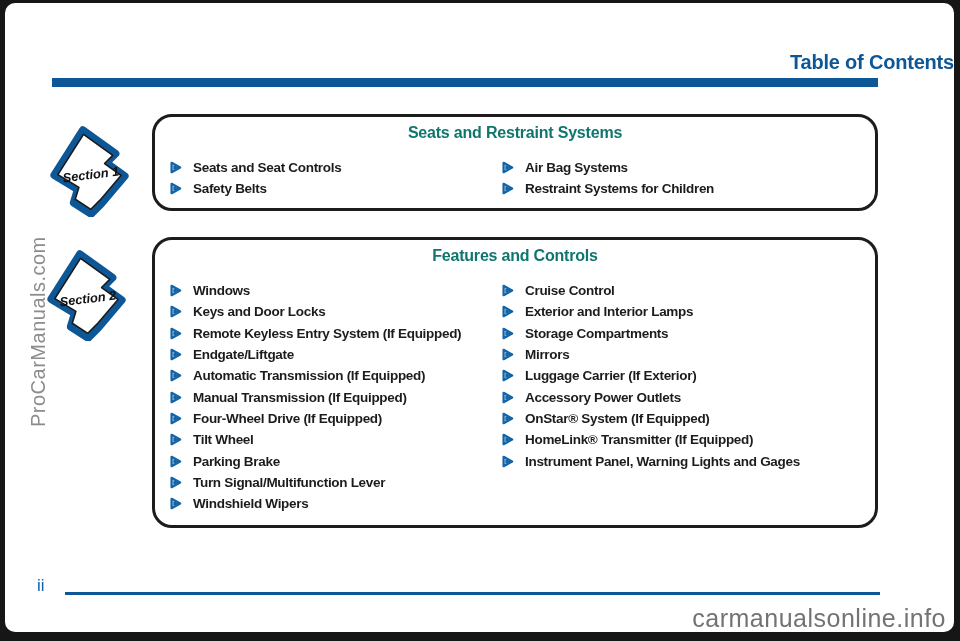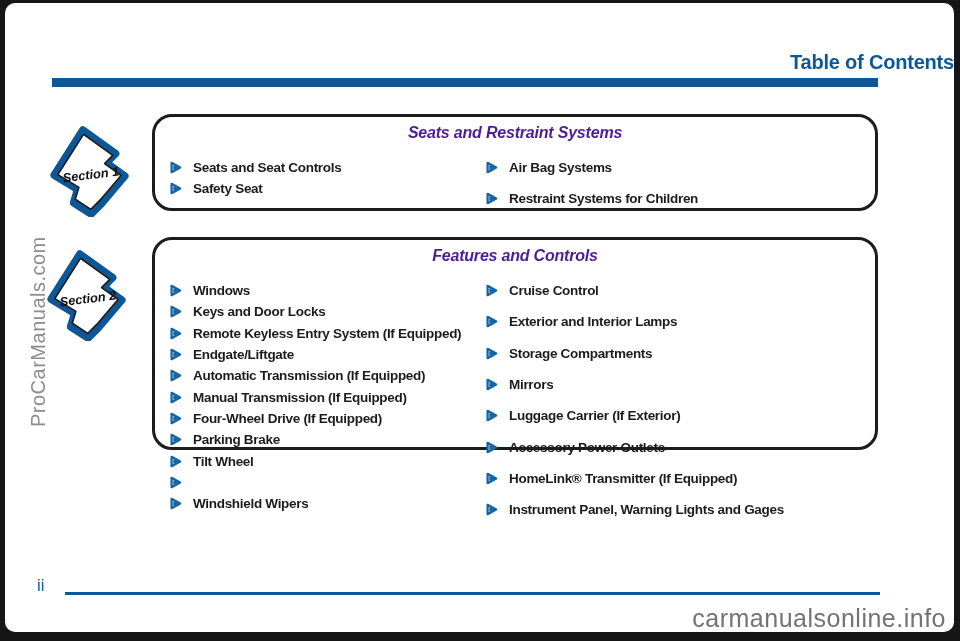--- a/index.html
+++ b/index.html
@@ -23,30 +23,30 @@
   .title-rule {
     position:absolute; left:47px; top:75px; width:826px; height:9px;
     background:#0d5796;
   }
   
   .box {
     position:absolute; left:147px; width:726px;
     border:3px solid #1c1c1c; border-radius:20px; background:#fff;
   }
   .box-1 { top:111px; height:97px; }
-  .box-2 { top:234px; height:213px; }
+  .box-2 { top:234px; height:291px; }
   .box-heading {
     margin-top:7px; text-align:center;
-    font-size:16px; font-weight:bold; font-style:italic;
-    letter-spacing:-0.2px; color:#4c1d95;
+    font-size:16px; font-weight:bold; 
+    letter-spacing:-0.2px; color:#0f766e;
   }
   .cols { position:relative; margin-top:15px; }
   .col { position:absolute; top:0; display:flex; flex-direction:column; }
   .col-left  { left:14px;  width:310px; }
-  .col-right { left:330px; width:380px;gap:10px; }
+  .col-right { left:346px; width:380px; }
   .toc-row {
     display:flex; align-items:center; height:21.3px; gap:11px;
   }
   .toc-row .marker { flex:0 0 13px; height:13px; display:flex; }
   .toc-label {
     font-size:13.5px; font-weight:bold; color:#1c1c1c;
     letter-spacing:-0.3px; white-space:nowrap;
   }
   
   .badge { position:absolute; width:86px; height:94px; z-index:3; }
@@ -112,21 +112,21 @@
             <span class="toc-label">Seats and Seat Controls</span>
           </div>
 
           <div class="toc-row">
             <span class="marker">
               <svg viewBox="0 0 12 12" width="13" height="13">
                 <path d="M2.4 1.7 L10.3 6 L2.4 10.3 Z" fill="#ffffff" stroke="#1263a8" stroke-width="2.1" stroke-linejoin="round"></path>
                 <path d="M4.5 4.4 L8 6 L4.5 7.6 Z" fill="#1263a8" stroke="#1263a8" stroke-width="1" stroke-linejoin="round"></path>
               </svg>
             </span>
-            <span class="toc-label">Safety Seat</span>
+            <span class="toc-label">Safety Belts</span>
           </div>
         </div>
       <div class="col col-right">
 
           <div class="toc-row">
             <span class="marker">
               <svg viewBox="0 0 12 12" width="13" height="13">
                 <path d="M2.4 1.7 L10.3 6 L2.4 10.3 Z" fill="#ffffff" stroke="#1263a8" stroke-width="2.1" stroke-linejoin="round"></path>
                 <path d="M4.5 4.4 L8 6 L4.5 7.6 Z" fill="#1263a8" stroke="#1263a8" stroke-width="1" stroke-linejoin="round"></path>
               </svg>
@@ -222,40 +222,41 @@
             <span class="toc-label">Four-Wheel Drive (If Equipped)</span>
           </div>
 
           <div class="toc-row">
             <span class="marker">
               <svg viewBox="0 0 12 12" width="13" height="13">
                 <path d="M2.4 1.7 L10.3 6 L2.4 10.3 Z" fill="#ffffff" stroke="#1263a8" stroke-width="2.1" stroke-linejoin="round"></path>
                 <path d="M4.5 4.4 L8 6 L4.5 7.6 Z" fill="#1263a8" stroke="#1263a8" stroke-width="1" stroke-linejoin="round"></path>
               </svg>
             </span>
+            <span class="toc-label">Tilt Wheel</span>
+          </div>
+
+          <div class="toc-row">
+            <span class="marker">
+              <svg viewBox="0 0 12 12" width="13" height="13">
+                <path d="M2.4 1.7 L10.3 6 L2.4 10.3 Z" fill="#ffffff" stroke="#1263a8" stroke-width="2.1" stroke-linejoin="round"></path>
+                <path d="M4.5 4.4 L8 6 L4.5 7.6 Z" fill="#1263a8" stroke="#1263a8" stroke-width="1" stroke-linejoin="round"></path>
+              </svg>
+            </span>
             <span class="toc-label">Parking Brake</span>
           </div>
 
           <div class="toc-row">
             <span class="marker">
               <svg viewBox="0 0 12 12" width="13" height="13">
                 <path d="M2.4 1.7 L10.3 6 L2.4 10.3 Z" fill="#ffffff" stroke="#1263a8" stroke-width="2.1" stroke-linejoin="round"></path>
                 <path d="M4.5 4.4 L8 6 L4.5 7.6 Z" fill="#1263a8" stroke="#1263a8" stroke-width="1" stroke-linejoin="round"></path>
               </svg>
             </span>
-            <span class="toc-label">Tilt Wheel</span>
-          </div>
-
-          <div class="toc-row">
-            <span class="marker">
-              <svg viewBox="0 0 12 12" width="13" height="13">
-                <path d="M2.4 1.7 L10.3 6 L2.4 10.3 Z" fill="#ffffff" stroke="#1263a8" stroke-width="2.1" stroke-linejoin="round"></path>
-                <path d="M4.5 4.4 L8 6 L4.5 7.6 Z" fill="#1263a8" stroke="#1263a8" stroke-width="1" stroke-linejoin="round"></path>
-              </svg>
-            </span>
+            <span class="toc-label">Turn Signal/Multifunction Lever</span>
           </div>
 
           <div class="toc-row">
             <span class="marker">
               <svg viewBox="0 0 12 12" width="13" height="13">
                 <path d="M2.4 1.7 L10.3 6 L2.4 10.3 Z" fill="#ffffff" stroke="#1263a8" stroke-width="2.1" stroke-linejoin="round"></path>
                 <path d="M4.5 4.4 L8 6 L4.5 7.6 Z" fill="#1263a8" stroke="#1263a8" stroke-width="1" stroke-linejoin="round"></path>
               </svg>
             </span>
             <span class="toc-label">Windshield Wipers</span>
@@ -316,20 +317,29 @@
           <div class="toc-row">
             <span class="marker">
               <svg viewBox="0 0 12 12" width="13" height="13">
                 <path d="M2.4 1.7 L10.3 6 L2.4 10.3 Z" fill="#ffffff" stroke="#1263a8" stroke-width="2.1" stroke-linejoin="round"></path>
                 <path d="M4.5 4.4 L8 6 L4.5 7.6 Z" fill="#1263a8" stroke="#1263a8" stroke-width="1" stroke-linejoin="round"></path>
               </svg>
             </span>
             <span class="toc-label">Accessory Power Outlets</span>
           </div>
 
+          <div class="toc-row">
+            <span class="marker">
+              <svg viewBox="0 0 12 12" width="13" height="13">
+                <path d="M2.4 1.7 L10.3 6 L2.4 10.3 Z" fill="#ffffff" stroke="#1263a8" stroke-width="2.1" stroke-linejoin="round"></path>
+                <path d="M4.5 4.4 L8 6 L4.5 7.6 Z" fill="#1263a8" stroke="#1263a8" stroke-width="1" stroke-linejoin="round"></path>
+              </svg>
+            </span>
+            <span class="toc-label">OnStar® System (If Equipped)</span>
+          </div>
 
 
           <div class="toc-row">
             <span class="marker">
               <svg viewBox="0 0 12 12" width="13" height="13">
                 <path d="M2.4 1.7 L10.3 6 L2.4 10.3 Z" fill="#ffffff" stroke="#1263a8" stroke-width="2.1" stroke-linejoin="round"></path>
                 <path d="M4.5 4.4 L8 6 L4.5 7.6 Z" fill="#1263a8" stroke="#1263a8" stroke-width="1" stroke-linejoin="round"></path>
               </svg>
             </span>
             <span class="toc-label">HomeLink® Transmitter (If Equipped)</span>

